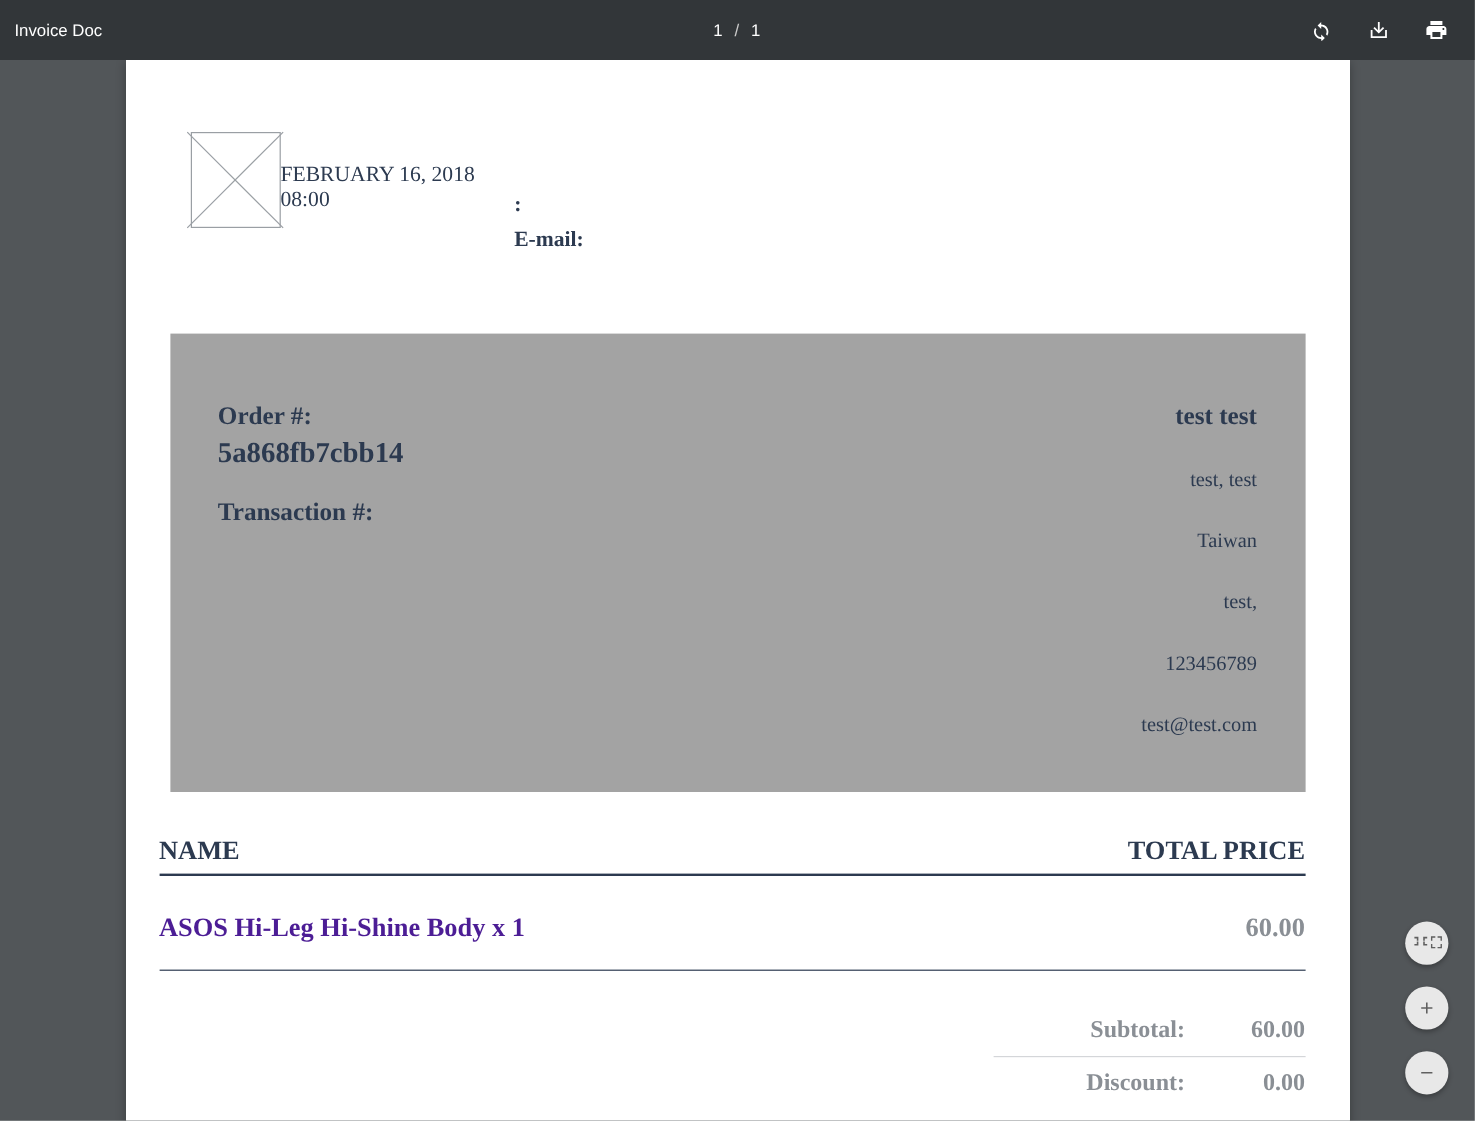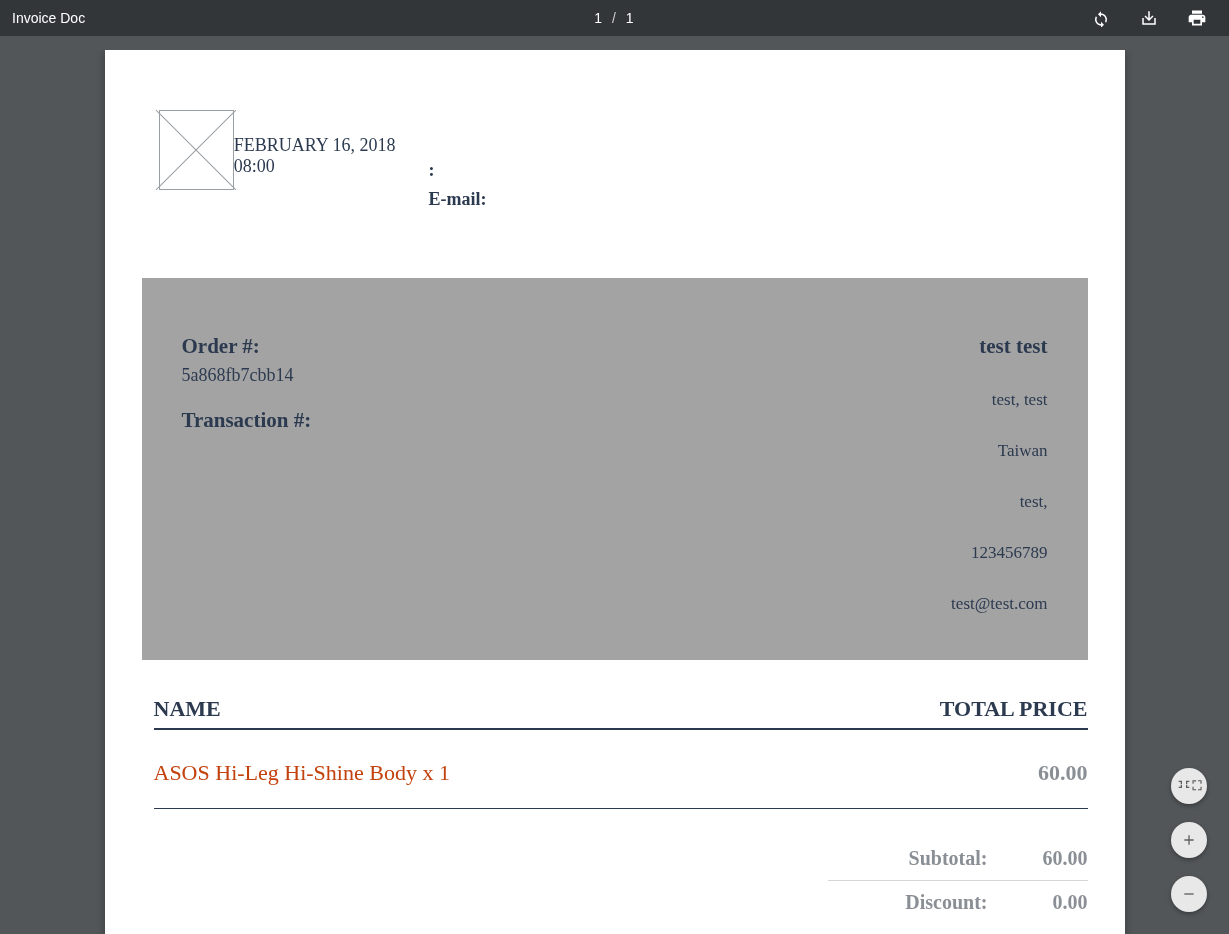--- a/index.html
+++ b/index.html
@@ -6,21 +6,21 @@
     body {
       font-family: Arial, Helvetica, sans-serif;
       background: #525659;
       width: 1229px;
       height: 934px;
       overflow: hidden;
       position: relative;
     }
     .toolbar {
       background: #323639;
-      height: 36px;
+      height: 50px;
       display: flex;
       align-items: center;
       justify-content: space-between;
       padding: 0 10px;
       color: #fff;
     }
     .toolbar-left {
       font-size: 14px;
       font-weight: 500;
       padding-left: 2px;
@@ -120,37 +120,38 @@
     .order-left { width: 400px; }
     .order-right { flex: 1; text-align: right; }
     .ob-label {
       font-family: Georgia, "Times New Roman", serif;
       font-size: 21px;
       font-weight: bold;
       margin-bottom: 6px;
     }
     .ob-val {
       font-family: Georgia, "Times New Roman", serif;
-      font-size: 18px;
+      font-size: 24px;
       margin-bottom: 22px;
+      font-weight: bold;
     }
     .cust-name {
       font-family: Georgia, "Times New Roman", serif;
       font-size: 21px;
       font-weight: bold;
       margin-bottom: 8px;
     }
     .cust-line {
       font-family: Georgia, "Times New Roman", serif;
       font-size: 17px;
       margin-bottom: 6px;
       margin-top: 31px;
     }
     .items-block {
-      margin: 36px 37px 0 49px;
+      margin: 36px 37px 0 28px;
     }
     .items-header {
       display: flex;
       justify-content: space-between;
       font-family: Georgia, "Times New Roman", serif;
       font-size: 22px;
       font-weight: bold;
       color: #2c3a50;
       padding-bottom: 6px;
       border-bottom: 2px solid #2c3a50;
@@ -158,22 +159,22 @@
     .item-row {
       display: flex;
       justify-content: space-between;
       align-items: baseline;
       padding: 22px 0;
       border-bottom: 1px solid #2c3a50;
     }
     .item-name {
       font-family: Georgia, "Times New Roman", serif;
       font-size: 22px;
-      font-weight: normal;
-      color: #c2410c;
+      font-weight: bold;
+      color: #4c1d95;
       padding-top: 8px;
     }
     .item-price {
       font-family: Georgia, "Times New Roman", serif;
       font-size: 22px;
       font-weight: bold;
       color: #8a8f95;
     }
     .totals-block {
       margin: 28px 37px 0 37px;

